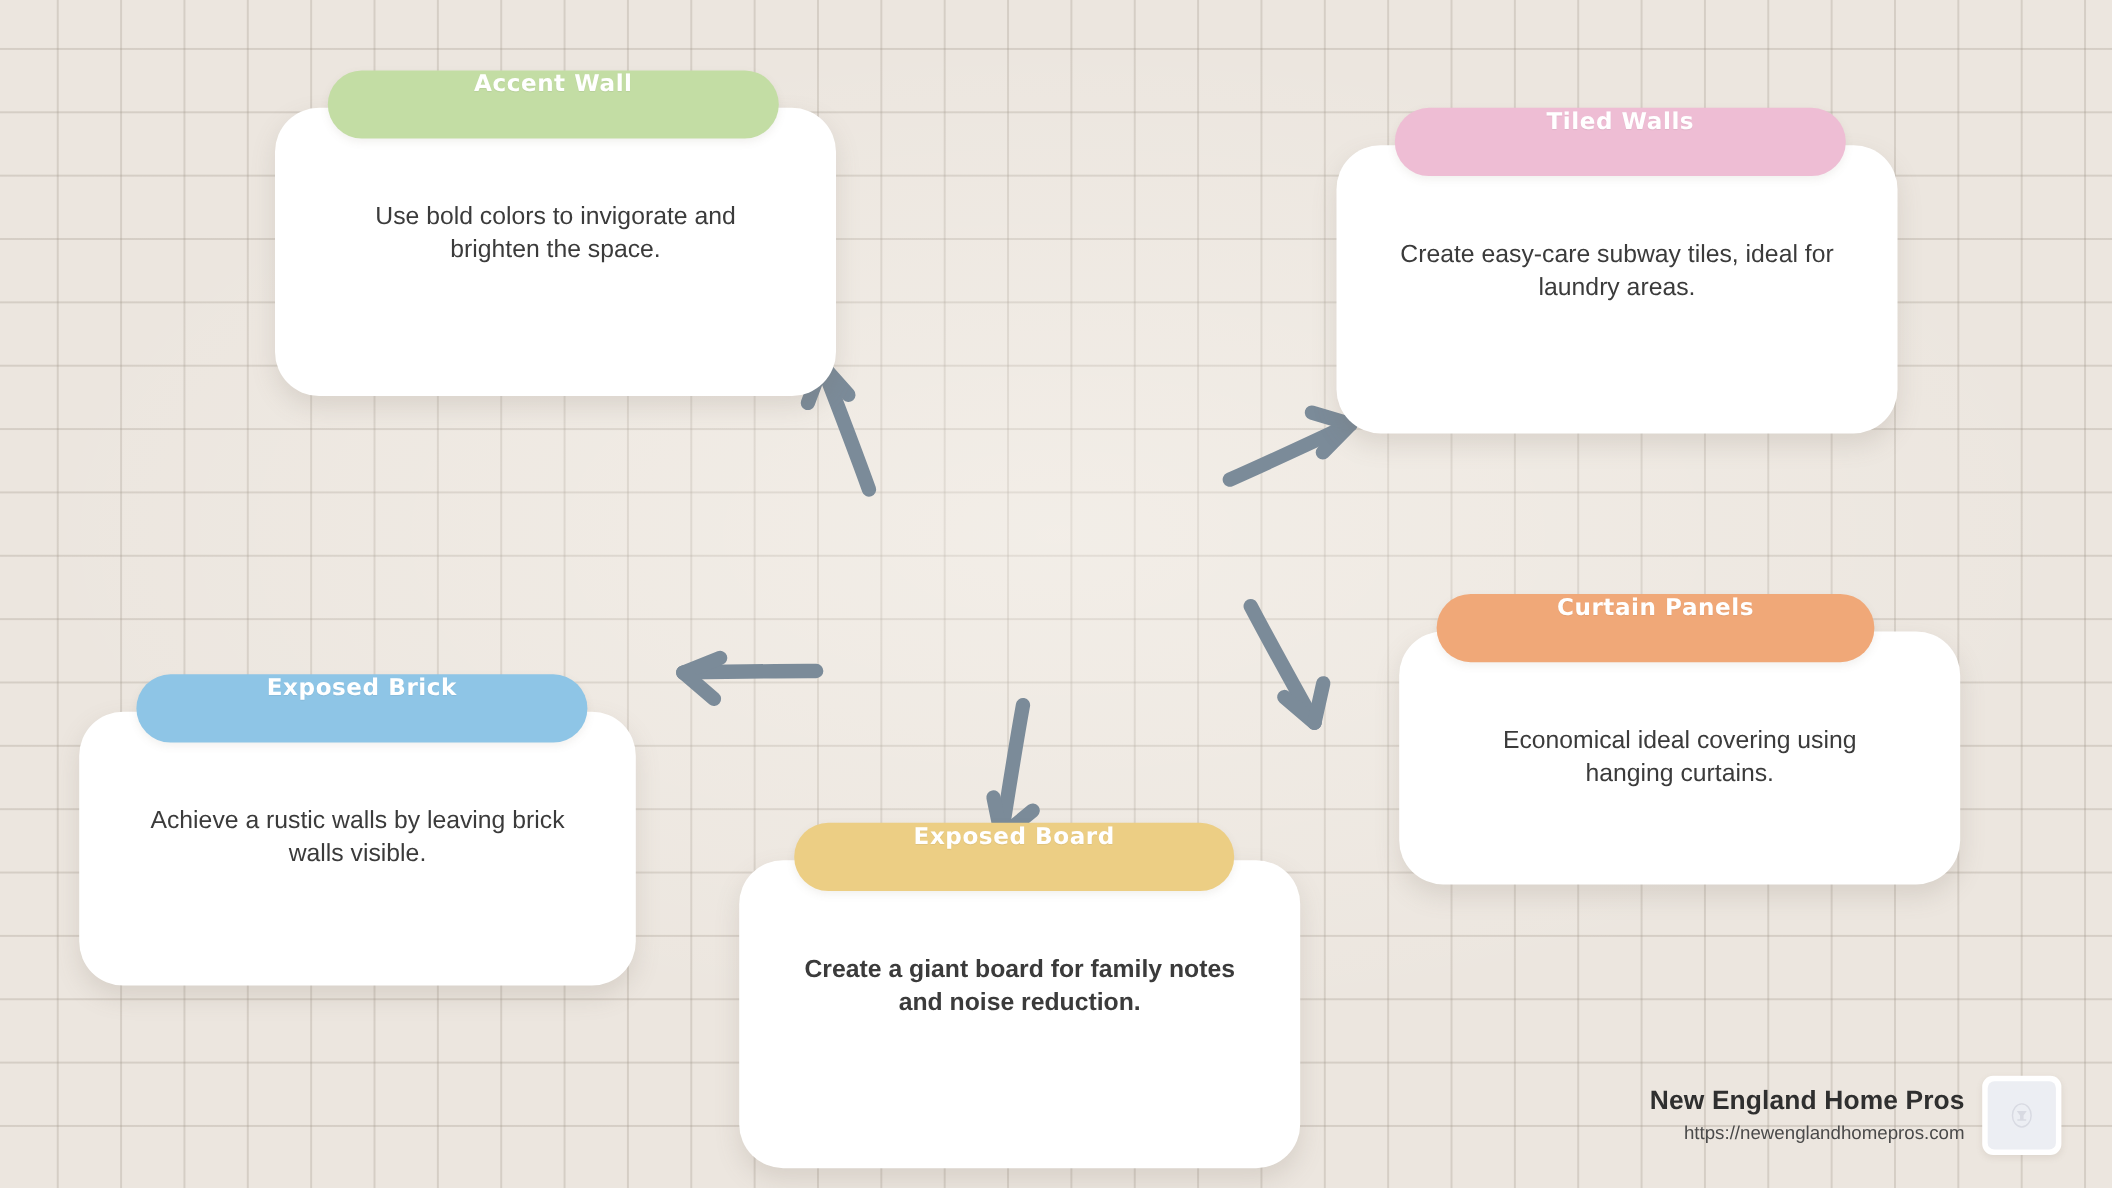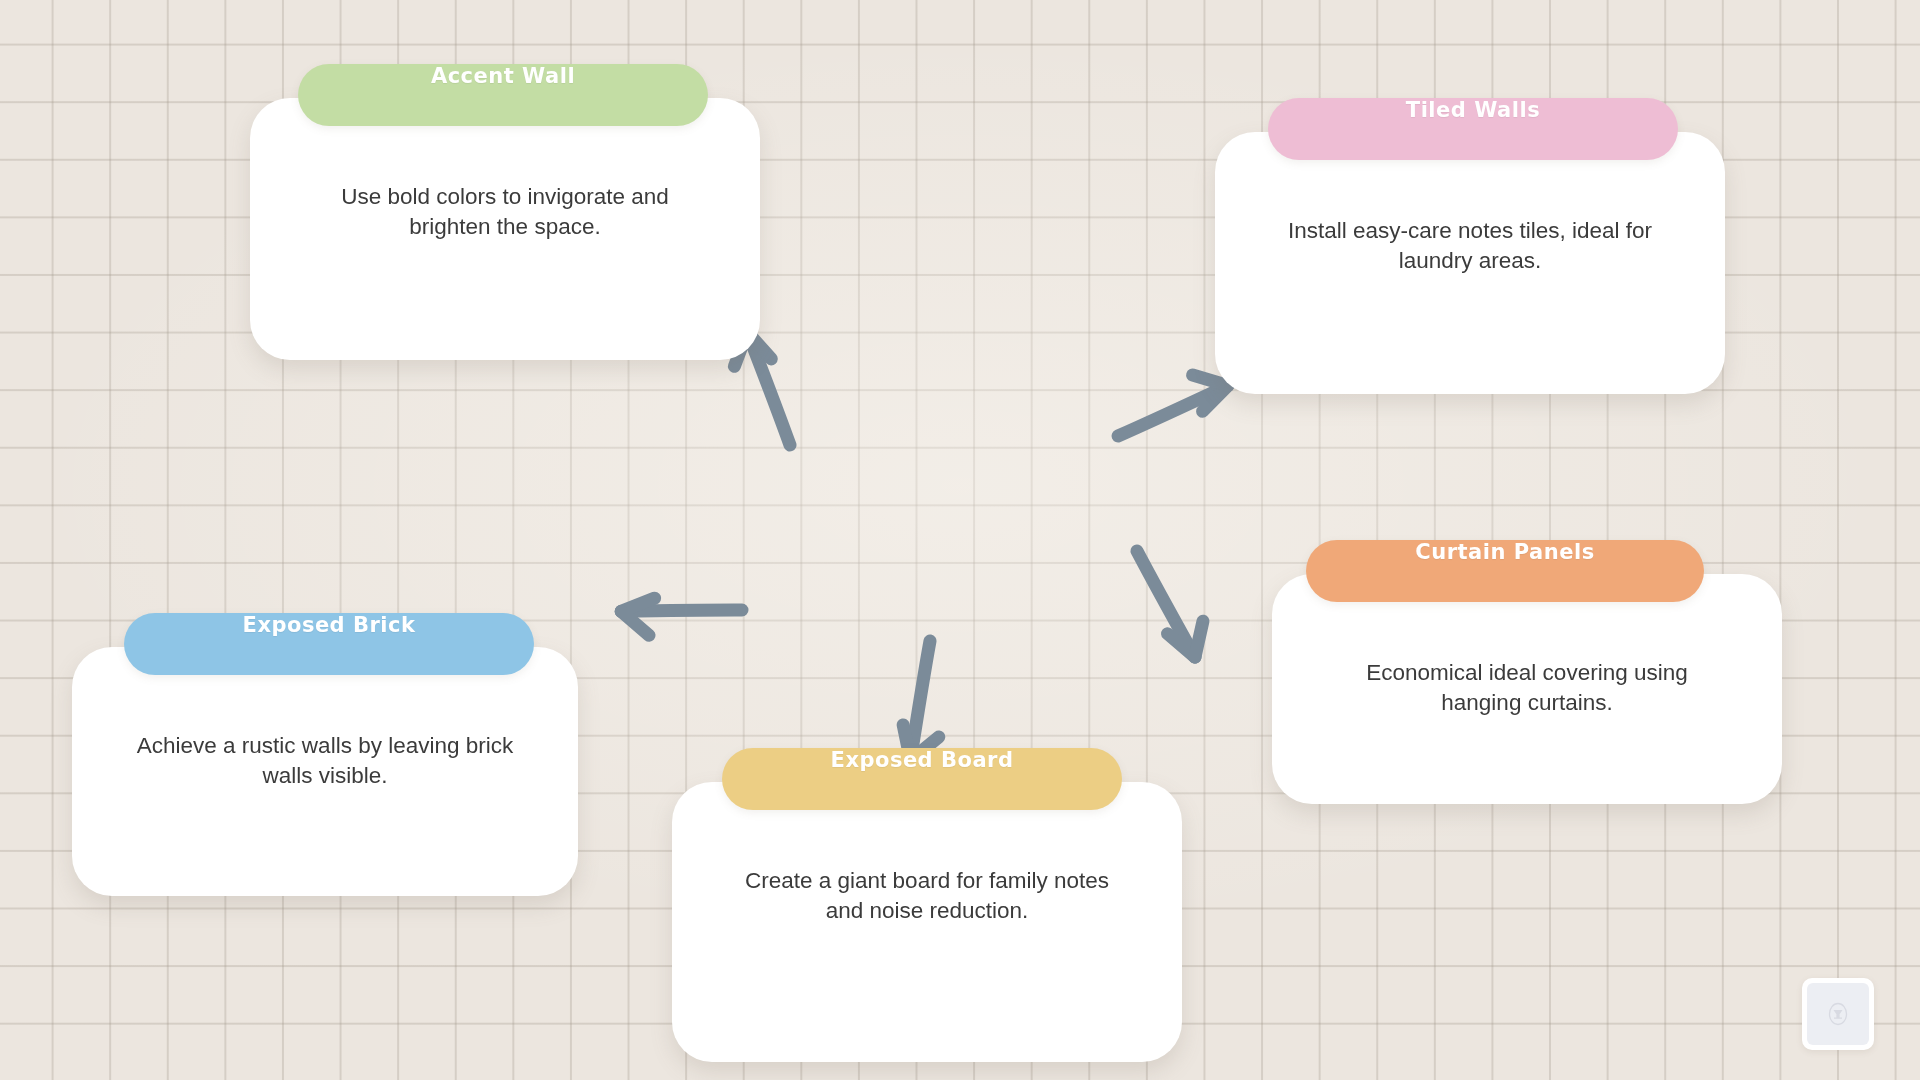--- a/index.html
+++ b/index.html
@@ -175,55 +175,59 @@
     <div class="node-card" style="height:262px;">
       <div class="node-body">Use bold colors to invigorate and brighten the space.</div>
     </div>
     <div class="node-head" style="left:48px; width:410px; background:#c3dda4;">
       <span>Accent Wall</span>
     </div>
   </div>
 
   <div class="node" style="left:1215px; top:98px; width:510px;">
     <div class="node-card" style="height:262px;">
-      <div class="node-body">Install easy-care notes tiles, ideal for laundry areas.</div>
+      <div class="node-body">Create easy-care subway tiles, ideal for laundry areas.</div>
     </div>
     <div class="node-head" style="left:53px; width:410px; background:#eebdd4;">
       <span>Tiled Walls</span>
     </div>
   </div>
 
   <div class="node" style="left:1272px; top:540px; width:510px;">
     <div class="node-card" style="height:230px;">
       <div class="node-body">Economical ideal covering using hanging curtains.</div>
     </div>
     <div class="node-head" style="left:34px; width:398px; background:#f0a878;">
       <span>Curtain Panels</span>
     </div>
   </div>
 
   <div class="node" style="left:672px; top:748px; width:510px;">
-    <div class="node-card" style="height:280px;">
+    <div class="node-card" style="height:280px;font-weight:bold;">
       <div class="node-body">Create a giant board for family notes and noise reduction.</div>
     </div>
     <div class="node-head" style="left:50px; width:400px; background:#ecce84;">
       <span>Exposed Board</span>
     </div>
   </div>
 
   <div class="node" style="left:72px; top:613px; width:506px;">
     <div class="node-card" style="height:249px;">
       <div class="node-body">Achieve a rustic walls by leaving brick walls visible.</div>
     </div>
     <div class="node-head" style="left:52px; width:410px; background:#8ec5e6;">
       <span>Exposed Brick</span>
     </div>
   </div>
 
   <div id="branding">
+    <div id="brand-text">
+      <div id="brand-name">New England Home Pros</div>
+      <div id="brand-url">https://newenglandhomepros.com</div>
+    </div>
     <div id="brand-logo">
       <div id="brand-logo-inner">
         <svg width="30" height="30" viewBox="0 0 30 30">
           <ellipse cx="15" cy="15" rx="8.5" ry="10.5" fill="none" stroke="#d8dae2" stroke-width="1.3"></ellipse>
           <path d="M10.5,11 L19.5,11 L16.6,15.2 L16.6,18.6 L19,18.6 L19,19.8 L11,19.8 L11,18.6 L13.4,18.6 L13.4,15.2 Z" fill="#d8dae2"></path>
         </svg>
       </div>
     </div>
   </div>
 

